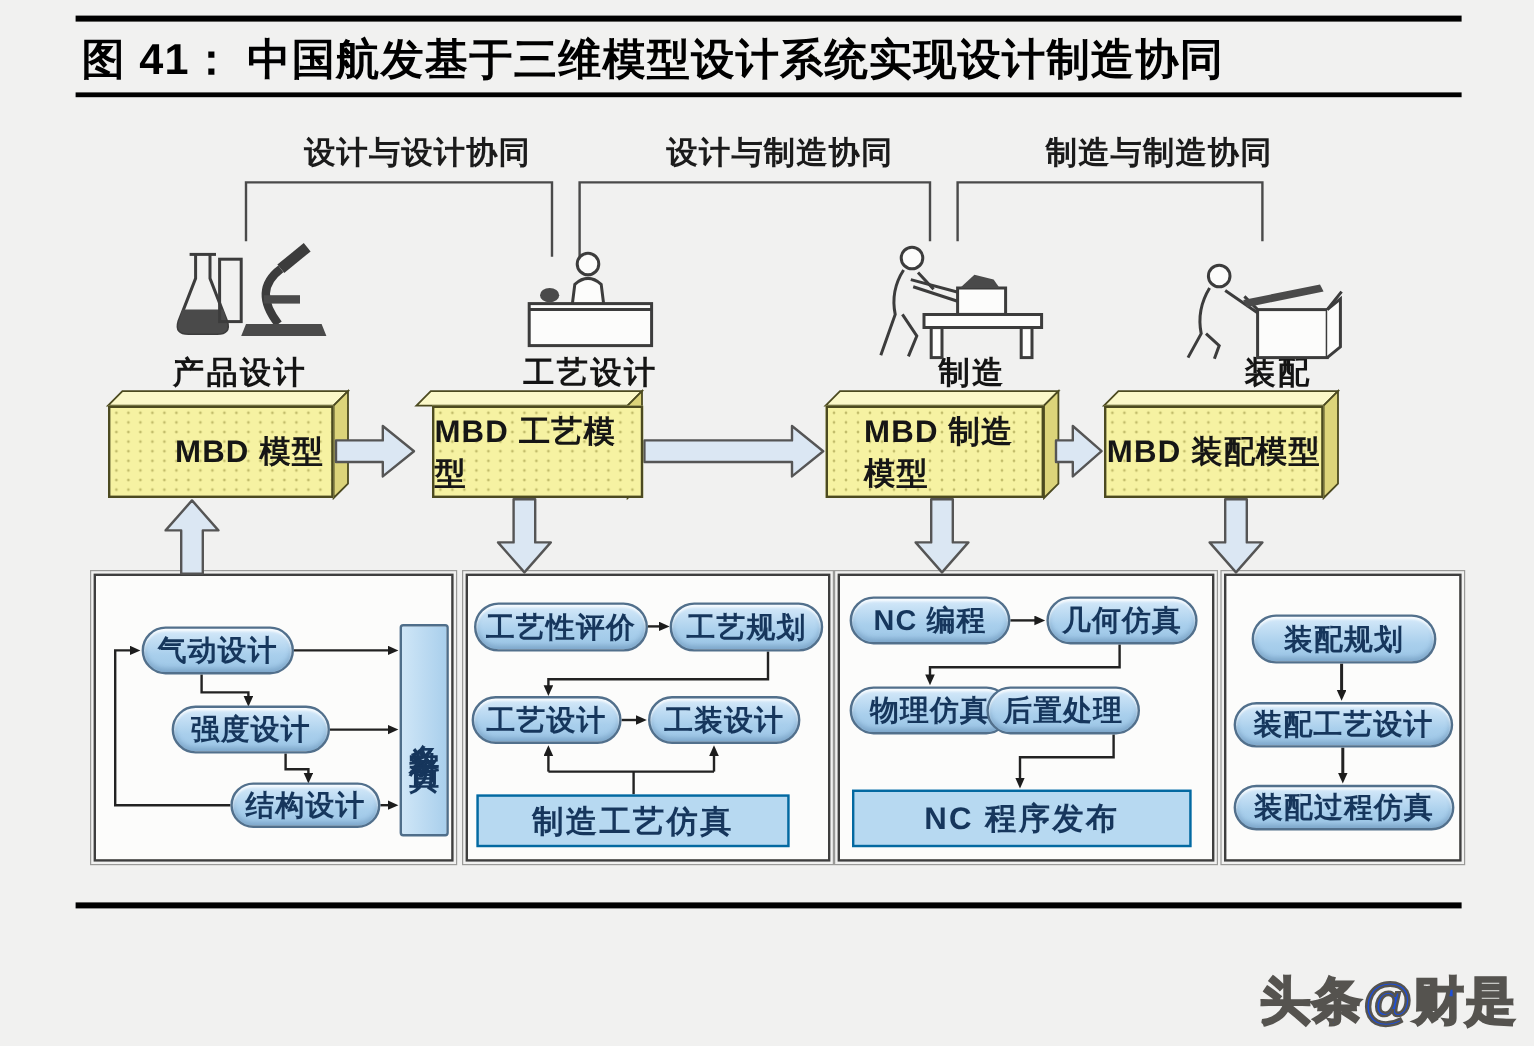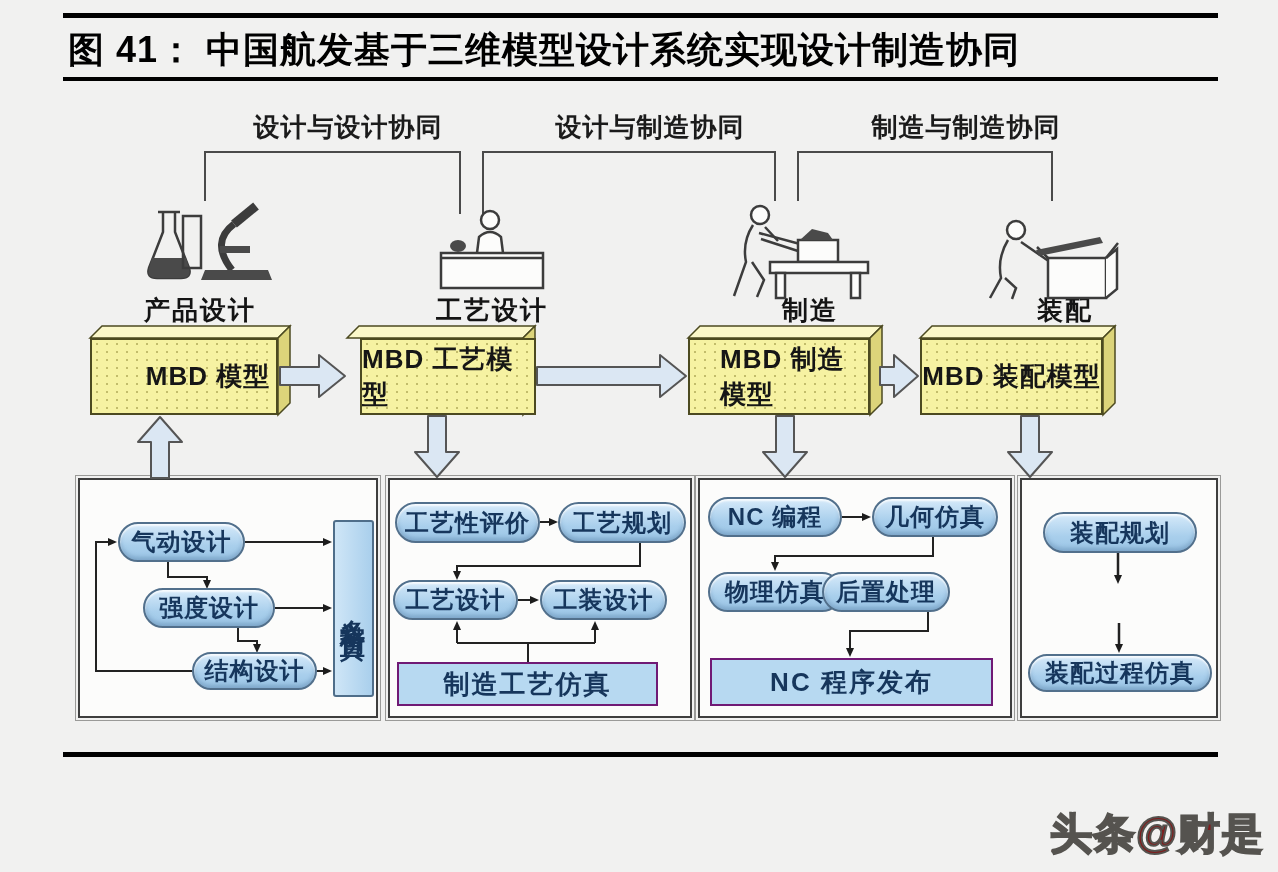--- a/index.html
+++ b/index.html
@@ -41,39 +41,39 @@
   .pill{
     position:absolute;border-radius:22px;
     background:linear-gradient(#d6eafa,#a9cfec 60%,#9cc6e6);
     border:2px solid #52708c;box-sizing:border-box;
     box-shadow:inset 0 2px 2px rgba(255,255,255,.85), inset 0 -3px 4px rgba(80,120,160,.4);
     display:flex;align-items:center;justify-content:center;
     font-size:24px;font-weight:700;color:#16365c;letter-spacing:1px;
     z-index:3;white-space:nowrap;
   }
   .blue-rect{
-    position:absolute;background:#b7d9f1;border:2px solid #701a75;box-sizing:border-box;
+    position:absolute;background:#b7d9f1;border:2px solid #0369a1;box-sizing:border-box;
     display:flex;align-items:center;justify-content:center;
     font-size:26px;font-weight:700;color:#16365c;letter-spacing:2px;z-index:3;
   }
   .vert-box{
     position:absolute;background:linear-gradient(90deg,#cfe6f7,#a9cfec);
     border:2px solid #4f6e8a;box-sizing:border-box;border-radius:3px;
     display:flex;align-items:center;justify-content:center;
     writing-mode:vertical-rl;text-orientation:upright;
     font-size:25px;font-weight:700;color:#16365c;letter-spacing:4px;z-index:3;
   }
   .source-note{
     position:absolute;left:68px;top:786px;width:1180px;
     font-size:24.5px;color:#0d0d0d;letter-spacing:1px;z-index:2;
   }
   .watermark{
     position:absolute;left:1050px;top:806px;z-index:4;
     font-size:42px;font-weight:700;letter-spacing:1px;
-    color:#7f1d1d;-webkit-text-stroke:2px #55534f;
+    color:#1d4ed8;-webkit-text-stroke:2px #55534f;
     text-shadow:0 0 1px #6a6864;white-space:nowrap;text-align:right;
   }
   svg.overlay{position:absolute;left:0;top:0;z-index:2;pointer-events:none;}
 </style>
 </head>
 <body>
 
 <div class="shot">
 
   <div class="rule" style="left:63px;top:13px;width:1155px;height:5px;"></div>
@@ -113,20 +113,21 @@
   <div class="pill" style="left:540px;top:580px;width:127px;height:40px;">工装设计</div>
   <div class="blue-rect" style="left:397px;top:662px;width:261px;height:44px;">制造工艺仿真</div>
 
   <div class="pill" style="left:708px;top:497px;width:134px;height:40px;">NC 编程</div>
   <div class="pill" style="left:872px;top:497px;width:126px;height:40px;">几何仿真</div>
   <div class="pill" style="left:708px;top:572px;width:134px;height:40px;">物理仿真</div>
   <div class="pill" style="left:822px;top:572px;width:128px;height:40px;">后置处理</div>
   <div class="blue-rect" style="left:710px;top:658px;width:283px;height:48px;">NC 程序发布</div>
 
   <div class="pill" style="left:1043px;top:512px;width:154px;height:41px;">装配规划</div>
+  <div class="pill" style="left:1028px;top:585px;width:183px;height:38px;">装配工艺设计</div>
   <div class="pill" style="left:1028px;top:654px;width:184px;height:38px;">装配过程仿真</div>
 
   <svg class="overlay" width="1278" height="872" viewBox="0 0 1278 872">
     <defs>
       <marker id="ah" markerWidth="10" markerHeight="10" refX="1" refY="4" orient="auto" markerUnits="userSpaceOnUse">
         <path d="M0,0 L9,4 L0,8 Z" fill="#1c1c1c"></path>
       </marker>
     </defs>
 
     <g stroke="#4a4a4a" stroke-width="2" fill="none">

